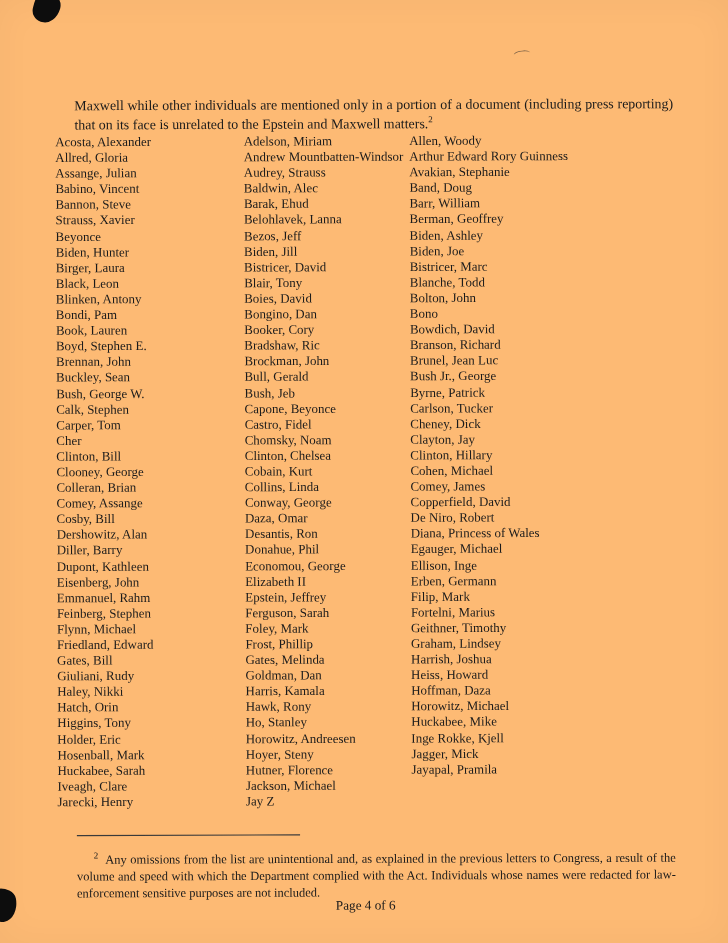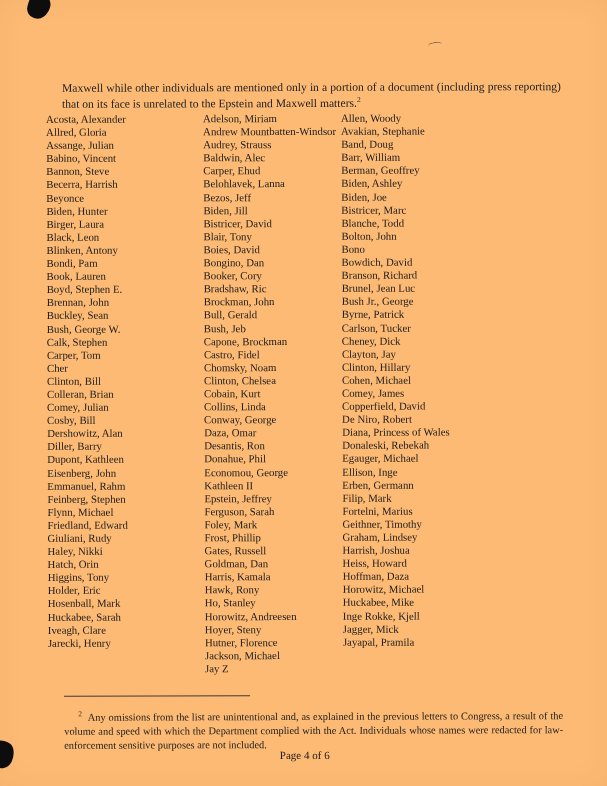--- a/index.html
+++ b/index.html
@@ -126,104 +126,107 @@
 
     <p class="intro"><span>Maxwell while other individuals are mentioned only in a portion of a document (including press reporting) that on its face is unrelated to the Epstein and Maxwell matters.</span><sup>2</sup></p>
 
     <div class="columns">
       <div class="col col-1">
           <div>Acosta, Alexander</div>
           <div>Allred, Gloria</div>
           <div>Assange, Julian</div>
           <div>Babino, Vincent</div>
           <div>Bannon, Steve</div>
-          <div>Becerra, Harrish</div>
+          <div>Strauss, Xavier</div>
           <div>Beyonce</div>
           <div>Biden, Hunter</div>
           <div>Birger, Laura</div>
           <div>Black, Leon</div>
           <div>Blinken, Antony</div>
           <div>Bondi, Pam</div>
           <div>Book, Lauren</div>
           <div>Boyd, Stephen E.</div>
           <div>Brennan, John</div>
           <div>Buckley, Sean</div>
           <div>Bush, George W.</div>
           <div>Calk, Stephen</div>
           <div>Carper, Tom</div>
           <div>Cher</div>
           <div>Clinton, Bill</div>
+          <div>Clooney, George</div>
           <div>Colleran, Brian</div>
-          <div>Comey, Julian</div>
+          <div>Comey, Assange</div>
           <div>Cosby, Bill</div>
           <div>Dershowitz, Alan</div>
           <div>Diller, Barry</div>
           <div>Dupont, Kathleen</div>
           <div>Eisenberg, John</div>
           <div>Emmanuel, Rahm</div>
           <div>Feinberg, Stephen</div>
           <div>Flynn, Michael</div>
           <div>Friedland, Edward</div>
+          <div>Gates, Bill</div>
           <div>Giuliani, Rudy</div>
           <div>Haley, Nikki</div>
           <div>Hatch, Orin</div>
           <div>Higgins, Tony</div>
           <div>Holder, Eric</div>
           <div>Hosenball, Mark</div>
           <div>Huckabee, Sarah</div>
           <div>Iveagh, Clare</div>
           <div>Jarecki, Henry</div>
         </div>
       <div class="col col-2">
           <div>Adelson, Miriam</div>
           <div>Andrew Mountbatten-Windsor</div>
           <div>Audrey, Strauss</div>
           <div>Baldwin, Alec</div>
-          <div>Carper, Ehud</div>
+          <div>Barak, Ehud</div>
           <div>Belohlavek, Lanna</div>
           <div>Bezos, Jeff</div>
           <div>Biden, Jill</div>
           <div>Bistricer, David</div>
           <div>Blair, Tony</div>
           <div>Boies, David</div>
           <div>Bongino, Dan</div>
           <div>Booker, Cory</div>
           <div>Bradshaw, Ric</div>
           <div>Brockman, John</div>
           <div>Bull, Gerald</div>
           <div>Bush, Jeb</div>
-          <div>Capone, Brockman</div>
+          <div>Capone, Beyonce</div>
           <div>Castro, Fidel</div>
           <div>Chomsky, Noam</div>
           <div>Clinton, Chelsea</div>
           <div>Cobain, Kurt</div>
           <div>Collins, Linda</div>
           <div>Conway, George</div>
           <div>Daza, Omar</div>
           <div>Desantis, Ron</div>
           <div>Donahue, Phil</div>
           <div>Economou, George</div>
-          <div>Kathleen II</div>
+          <div>Elizabeth II</div>
           <div>Epstein, Jeffrey</div>
           <div>Ferguson, Sarah</div>
           <div>Foley, Mark</div>
           <div>Frost, Phillip</div>
-          <div>Gates, Russell</div>
+          <div>Gates, Melinda</div>
           <div>Goldman, Dan</div>
           <div>Harris, Kamala</div>
           <div>Hawk, Rony</div>
           <div>Ho, Stanley</div>
           <div>Horowitz, Andreesen</div>
           <div>Hoyer, Steny</div>
           <div>Hutner, Florence</div>
           <div>Jackson, Michael</div>
           <div>Jay Z</div>
         </div>
       <div class="col col-3">
           <div>Allen, Woody</div>
+          <div>Arthur Edward Rory Guinness</div>
           <div>Avakian, Stephanie</div>
           <div>Band, Doug</div>
           <div>Barr, William</div>
           <div>Berman, Geoffrey</div>
           <div>Biden, Ashley</div>
           <div>Biden, Joe</div>
           <div>Bistricer, Marc</div>
           <div>Blanche, Todd</div>
           <div>Bolton, John</div>
           <div>Bono</div>
@@ -234,21 +237,20 @@
           <div>Byrne, Patrick</div>
           <div>Carlson, Tucker</div>
           <div>Cheney, Dick</div>
           <div>Clayton, Jay</div>
           <div>Clinton, Hillary</div>
           <div>Cohen, Michael</div>
           <div>Comey, James</div>
           <div>Copperfield, David</div>
           <div>De Niro, Robert</div>
           <div>Diana, Princess of Wales</div>
-          <div>Donaleski, Rebekah</div>
           <div>Egauger, Michael</div>
           <div>Ellison, Inge</div>
           <div>Erben, Germann</div>
           <div>Filip, Mark</div>
           <div>Fortelni, Marius</div>
           <div>Geithner, Timothy</div>
           <div>Graham, Lindsey</div>
           <div>Harrish, Joshua</div>
           <div>Heiss, Howard</div>
           <div>Hoffman, Daza</div>

